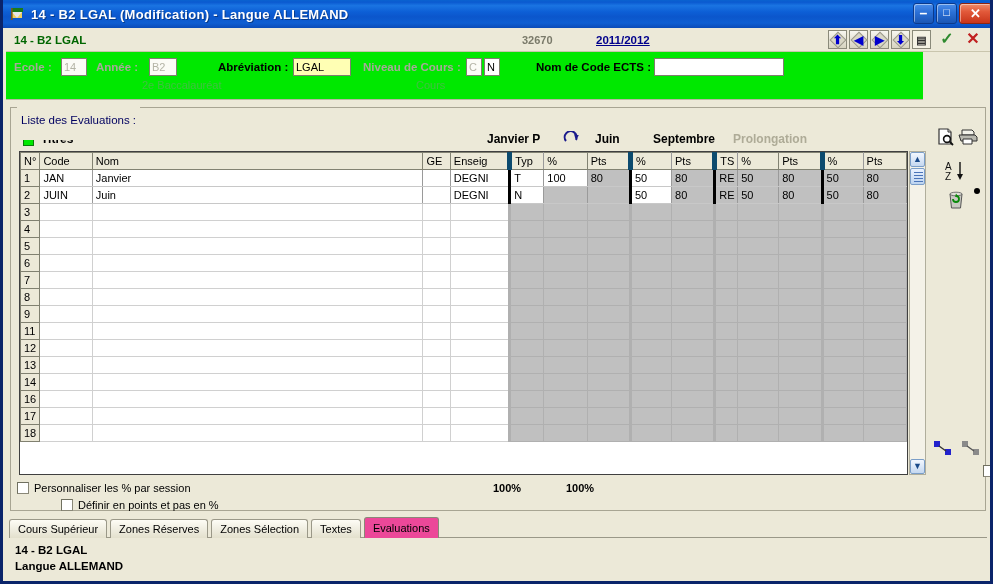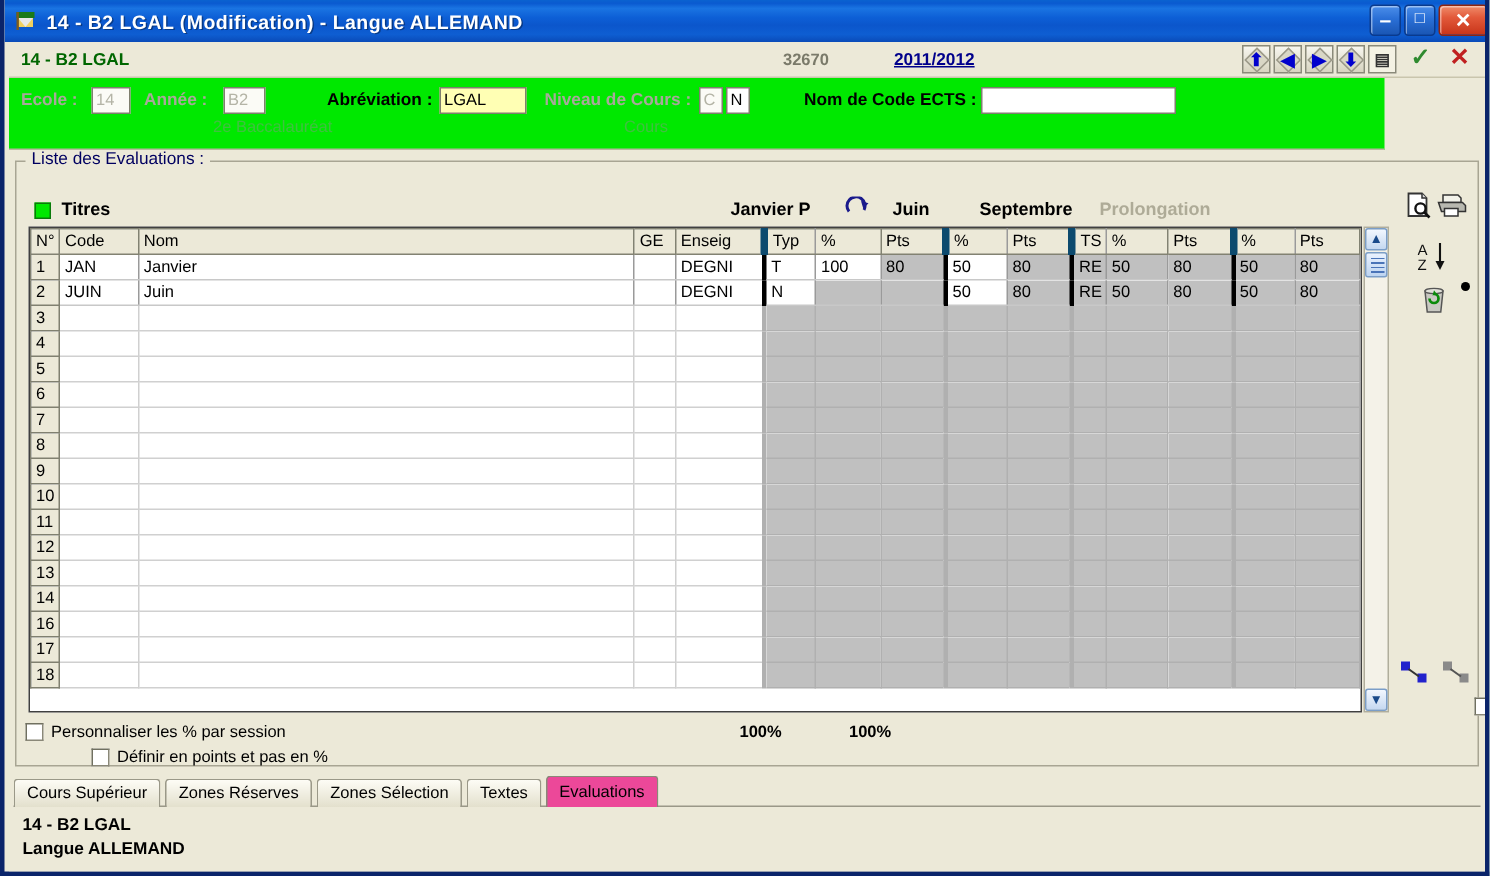--- a/index.html
+++ b/index.html
@@ -125,21 +125,21 @@
   #greenpanel input.dimfld { color: #b4b4a6; background: #fbfbf6; }
   #greenpanel input.hl { background: #ffffb4; }
 
   
   #grp {
     position: absolute; left: 7px; top: 107px; width: 976px; height: 404px;
     border: 1px solid #a8a593; border-top: 1px solid #a8a593;
   }
   #grp-legend {
     position: absolute; left: 14px; top: 100px; background: #ece9d8;
-    padding: 0 4px; font-size: 11.5px; color: #000060; z-index: 5;
+    padding: 14px 4px; font-size: 11.5px; color: #000060; z-index: 5;
   }
 
   
   #titres-row { position: absolute; left: 8px; top: 22px; width: 960px; height: 24px; }
   #titres-sq {
     position: absolute; left: 4px; top: 5px; width: 11px; height: 11px;
     background: #00e800; border: 1px solid #0a7a0a;
   }
   #titres-lbl {
     position: absolute; left: 22px; top: 2px;
@@ -564,37 +564,20 @@
               <td class=""></td>
               <td class="sep"></td>
               <td class=""></td>
               <td class="sep"></td>
               <td class=""></td>
               <td class=""></td>
               <td class="sep"></td>
               <td class=""></td>
             </tr>
             <tr class="empty">
-              <td class="num">10</td>
-              <td class="white"></td>
-              <td class="white"></td>
-              <td class="white"></td>
-              <td class="white"></td>
-              <td class="sep"></td>
-              <td class=""></td>
-              <td class=""></td>
-              <td class="sep"></td>
-              <td class=""></td>
-              <td class="sep"></td>
-              <td class=""></td>
-              <td class=""></td>
-              <td class="sep"></td>
-              <td class=""></td>
-            </tr>
-            <tr class="empty">
               <td class="num">11</td>
               <td class="white"></td>
               <td class="white"></td>
               <td class="white"></td>
               <td class="white"></td>
               <td class="sep"></td>
               <td class=""></td>
               <td class=""></td>
               <td class="sep"></td>
               <td class=""></td>

